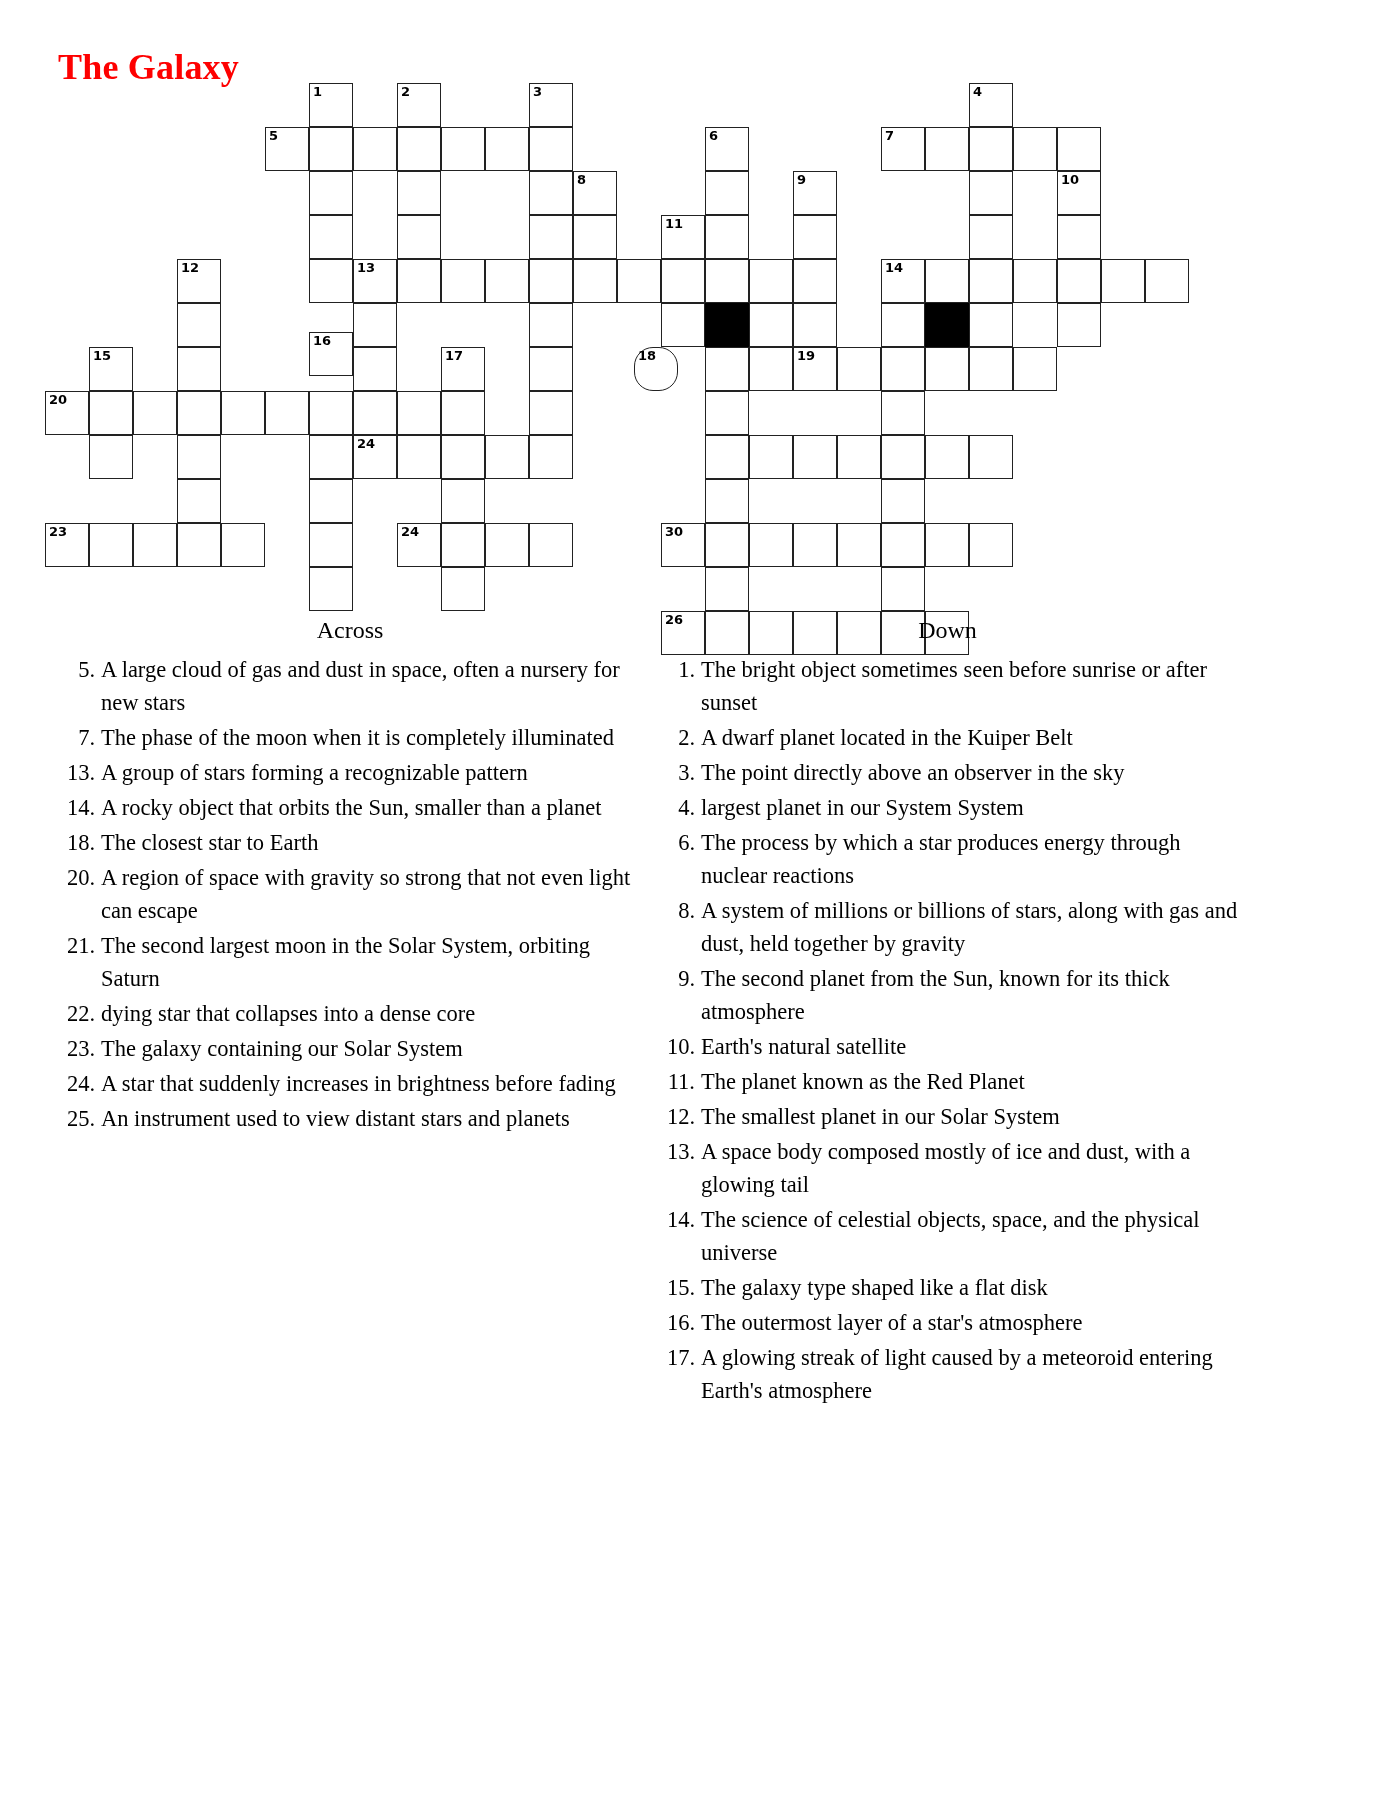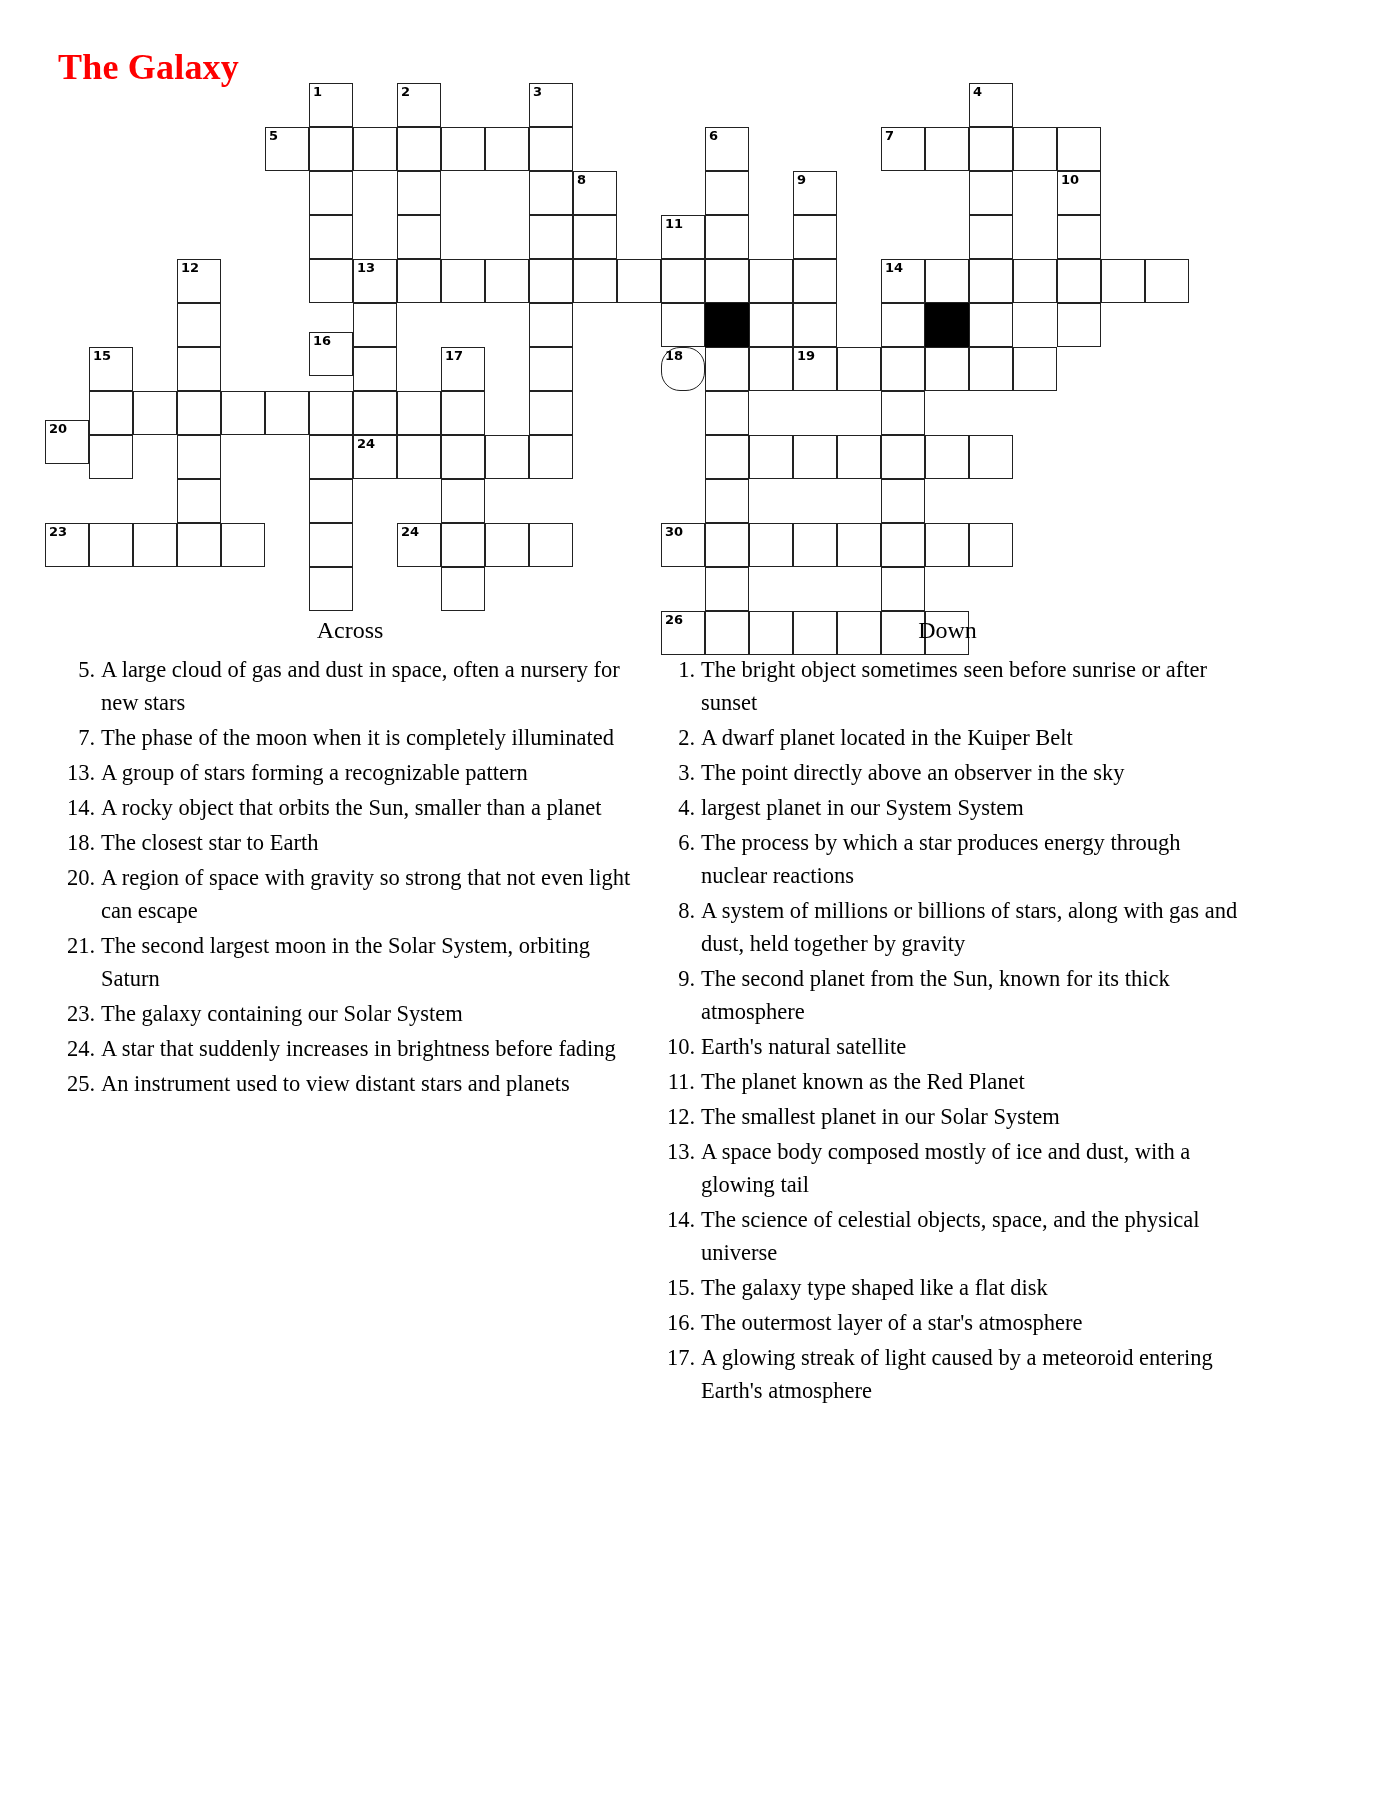--- a/index.html
+++ b/index.html
@@ -209,34 +209,34 @@
     </div>
     <div class="cell" style="left: 177px; top: 347px;"></div>
     <div class="cell" style="left: 309px; top: 332px;">
       <span class="num">16</span>
     </div>
     <div class="cell" style="left: 353px; top: 347px;"></div>
     <div class="cell" style="left: 441px; top: 347px;">
       <span class="num">17</span>
     </div>
     <div class="cell" style="left: 529px; top: 347px;"></div>
-    <div class="cell" style="left: 661px; top: 347px; border-radius: 19px;">
+    <div class="cell" style="left: 634px; top: 347px; border-radius: 19px;">
       <span class="num">18</span>
     </div>
     <div class="cell" style="left: 705px; top: 347px;"></div>
     <div class="cell" style="left: 749px; top: 347px;"></div>
     <div class="cell" style="left: 793px; top: 347px;">
       <span class="num">19</span>
     </div>
     <div class="cell" style="left: 837px; top: 347px;"></div>
     <div class="cell" style="left: 881px; top: 347px;"></div>
     <div class="cell" style="left: 925px; top: 347px;"></div>
     <div class="cell" style="left: 969px; top: 347px;"></div>
     <div class="cell" style="left: 1013px; top: 347px;"></div>
-    <div class="cell" style="left: 45px; top: 391px; margin-top: 29px;">
+    <div class="cell" style="left: 45px; top: 391px;">
       <span class="num">20</span>
     </div>
     <div class="cell" style="left: 89px; top: 391px;"></div>
     <div class="cell" style="left: 133px; top: 391px;"></div>
     <div class="cell" style="left: 177px; top: 391px;"></div>
     <div class="cell" style="left: 221px; top: 391px;"></div>
     <div class="cell" style="left: 265px; top: 391px;"></div>
     <div class="cell" style="left: 309px; top: 391px;"></div>
     <div class="cell" style="left: 353px; top: 391px;"></div>
     <div class="cell" style="left: 397px; top: 391px;"></div>
@@ -335,20 +335,24 @@
         </li>
         <li class="clue-item">
           <span class="clue-num">20.</span>
           <span class="clue-text">A region of space with gravity so strong that not even light can escape</span>
         </li>
         <li class="clue-item">
           <span class="clue-num">21.</span>
           <span class="clue-text">The second largest moon in the Solar System, orbiting Saturn</span>
         </li>
         <li class="clue-item">
+          <span class="clue-num">22.</span>
+          <span class="clue-text">dying star that collapses into a dense core</span>
+        </li>
+        <li class="clue-item">
           <span class="clue-num">23.</span>
           <span class="clue-text">The galaxy containing our Solar System</span>
         </li>
         <li class="clue-item">
           <span class="clue-num">24.</span>
           <span class="clue-text">A star that suddenly increases in brightness before fading</span>
         </li>
         <li class="clue-item">
           <span class="clue-num">25.</span>
           <span class="clue-text">An instrument used to view distant stars and planets</span>

